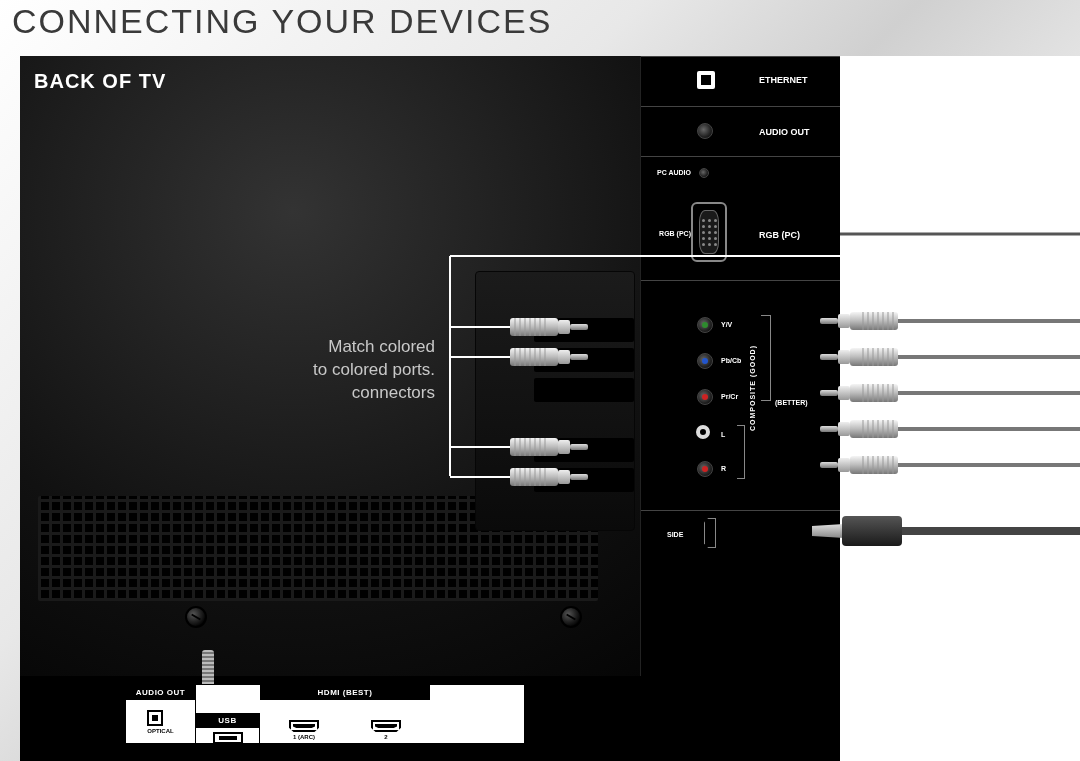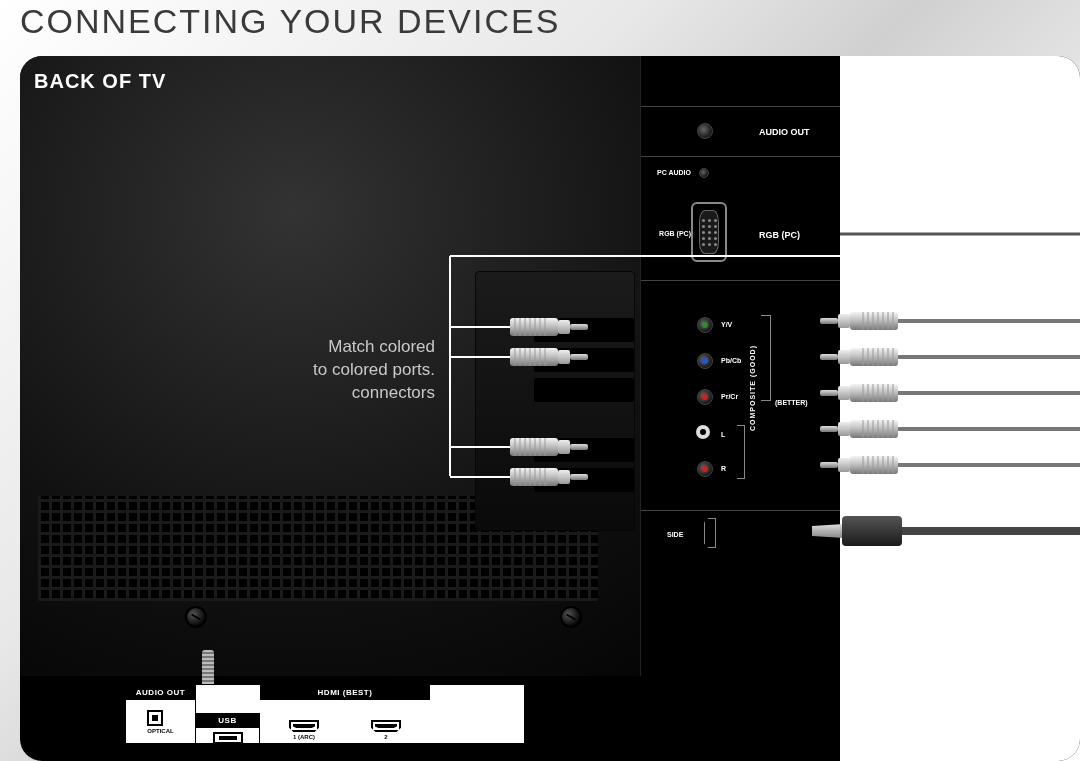--- a/index.html
+++ b/index.html
@@ -8,40 +8,39 @@
     height: 761px;
     background: linear-gradient(135deg, #ffffff 0%, #e8e8e8 35%, #d0d0d0 50%, #e8e8e8 65%, #ffffff 100%);
     font-family: Arial, Helvetica, sans-serif;
     position: relative;
     overflow: hidden;
   }
   .header {
     position: absolute;
     top: 0; left: 0; right: 0;
     height: 43px;
-    padding-left: 20px;
+    padding-left: 12px;
     display: flex;
     align-items: center;
   }
   .header-title {
     font-size: 34px;
     letter-spacing: 2px;
     color: #3a3a3a;
     font-weight: 300;
     font-stretch: condensed;
   }
   .main-panel {
     position: absolute;
     top: 56px;
     left: 20px;
     width: 1060px;
     height: 705px;
     background: #000;
     overflow: hidden;
-    border-radius: 22px;
   }
   .back-of-tv-label {
     position: absolute;
     top: 14px; left: 14px;
     color: #fff;
     font-size: 20px;
     font-weight: bold;
     letter-spacing: 1px;
   }
   .instruction {
@@ -321,20 +320,24 @@
   <div class="mid-panel">
     <div class="rca-slot" style="top:46px;"></div>
     <div class="rca-slot" style="top:76px;"></div>
     <div class="rca-slot" style="top:106px;"></div>
     <div class="rca-slot" style="top:166px;"></div>
     <div class="rca-slot" style="top:196px;"></div>
   </div>
 
   <div class="right-strip">
 
+    <div class="port-row" style="top:0; height:50px;">
+      <div class="sq-icon" style="top:14px; left:56px;"></div>
+      <span class="port-label-right" style="top:18px; left:118px;">ETHERNET</span>
+    </div>
 
     <div class="port-row" style="top:50px; height:50px;">
       <div class="port-jack" style="top:16px; left:56px;"></div>
       <span class="port-label-right" style="top:20px; left:118px;">AUDIO OUT</span>
     </div>
 
     <div class="port-row" style="top:100px; height:34px; border-top:1px solid #444;">
       <span class="port-label-left" style="top:12px; left:8px; width:42px;">PC AUDIO</span>
       <div class="port-jack small" style="top:11px; left:58px;"></div>
     </div>

